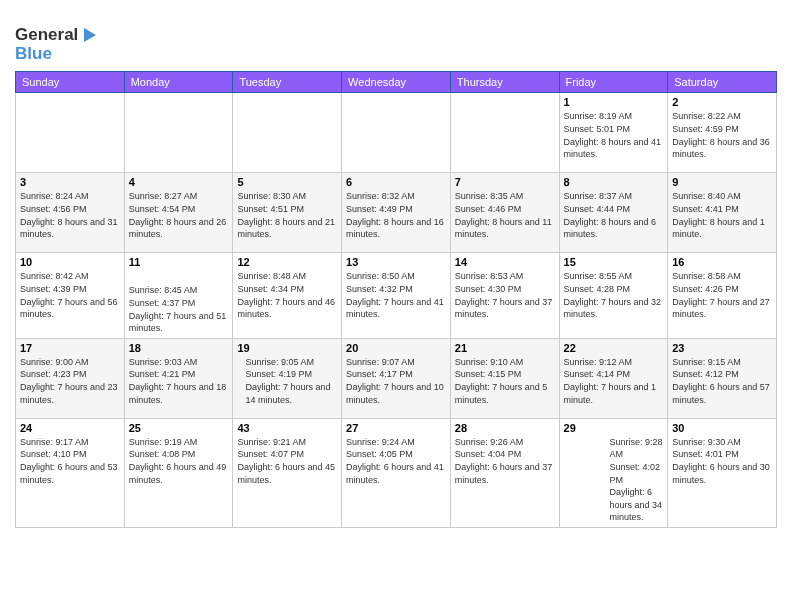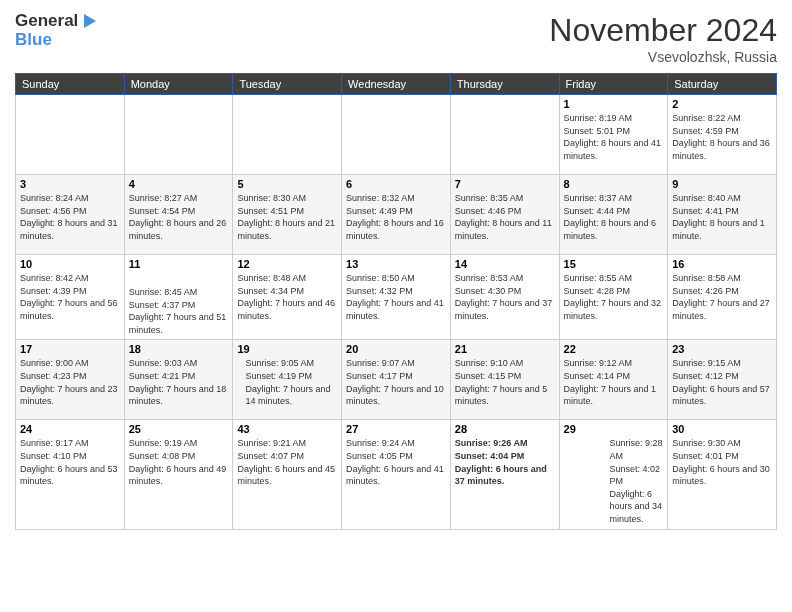--- a/index.html
+++ b/index.html
@@ -6,21 +6,21 @@
     body {
       font-family: Arial, sans-serif;
       background: #fff;
       width: 792px;
       height: 612px;
       overflow: hidden;
     }
     .page {
       width: 792px;
       height: 612px;
-      padding: 12px 15px;
+      padding: 26px 15px;
     }
     .header {
       display: flex;
       justify-content: space-between;
       align-items: flex-start;
       margin-bottom: 8px;
     }
     .logo {
       display: flex;
       align-items: center;
@@ -37,21 +37,21 @@
     .location {
       font-size: 14px;
       color: #555;
     }
     .calendar {
       width: 100%;
       border-collapse: collapse;
       font-size: 10px;
     }
     .calendar thead th {
-      background: #404040;
+      background: #8b5cf6;
       color: #fff;
       padding: 4px 6px;
       text-align: left;
       font-size: 11px;
       font-weight: normal;
       border: 1px solid #2a5aaa;
     }
     .calendar tbody td {
       vertical-align: top;
       border: 1px solid #ccc;
@@ -87,24 +87,20 @@
   <div style="line-height:1.1;">
     <div style="display:flex; align-items:center; gap:2px;">
       <div style="font-size:17px; font-weight:bold; color:#333;">General</div>
       <svg width="18" height="18" viewBox="0 0 18 18">
         <polygon points="4,2 16,9 4,16" fill="#4a90d9"></polygon>
       </svg>
     </div>
     <div style="font-size:17px; font-weight:bold; color:#4a90d9;">Blue</div>
   </div>
 </div>
-    <div class="title-area">
-      <div class="month-title">November 2024</div>
-      <div class="location">Vsevolozhsk, Russia</div>
-    </div>
   </div>
 
   <table class="calendar">
     <thead>
       <tr>
         <th>Sunday</th>
         <th>Monday</th>
         <th>Tuesday</th>
         <th>Wednesday</th>
         <th>Thursday</th>
@@ -284,21 +280,21 @@
 Daylight: 6 hours and 45 minutes.</div>
           </td>
           <td>
             <span class="day-number">27</span>
             <div class="day-info" style="white-space: pre-line;">Sunrise: 9:24 AM
 Sunset: 4:05 PM
 Daylight: 6 hours and 41 minutes.</div>
           </td>
           <td>
             <span class="day-number">28</span>
-            <div class="day-info" style="white-space: pre-line; font-weight: bold;">Sunrise: 9:26 AM
+            <div class="day-info" style="white-space: pre-line;">Sunrise: 9:26 AM
 Sunset: 4:04 PM
 Daylight: 6 hours and 37 minutes.</div>
           </td>
           <td>
             <span class="day-number">29</span>
             <div class="day-info" style="white-space: pre-line; margin-left: 46px;">Sunrise: 9:28 AM
 Sunset: 4:02 PM
 Daylight: 6 hours and 34 minutes.</div>
           </td>
           <td>

